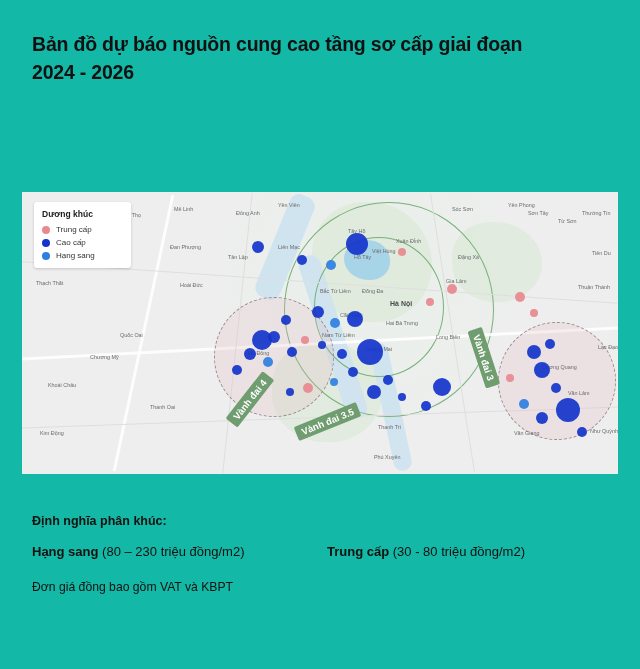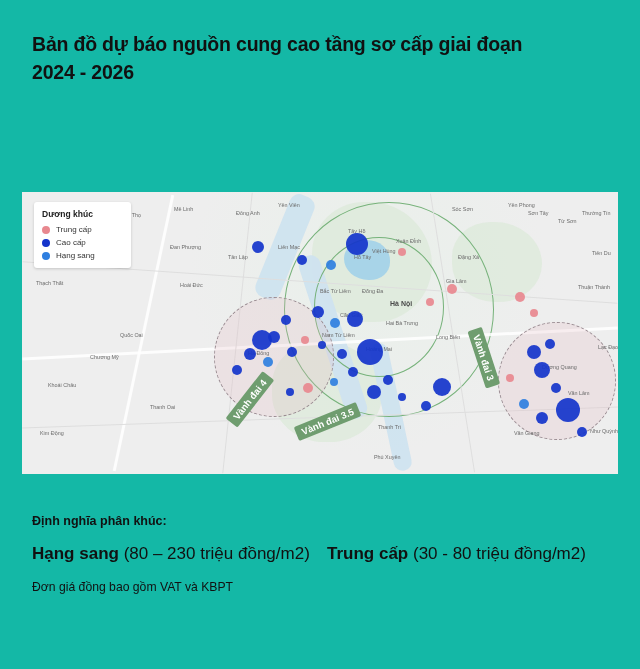--- a/index.html
+++ b/index.html
@@ -182,21 +182,21 @@
   }
   .defs-heading {
     font-size: 12.5px;
     font-weight: bold;
     color: #111;
     margin-bottom: 16px;
   }
   .def-row {
     position: relative;
     height: 28px;
-    font-size: 17px;
+    font-size: 13px;
     color: #111;
   }
   .def-item { position: absolute; top: 0; white-space: nowrap; }
   .def-item.col1 { left: 0; }
   .def-item.col2 { left: 295px; }
   .def-name { font-weight: bold; }
   .def-range { font-weight: normal; }
   .note {
     margin-top: 8px;
     font-size: 12.2px;

